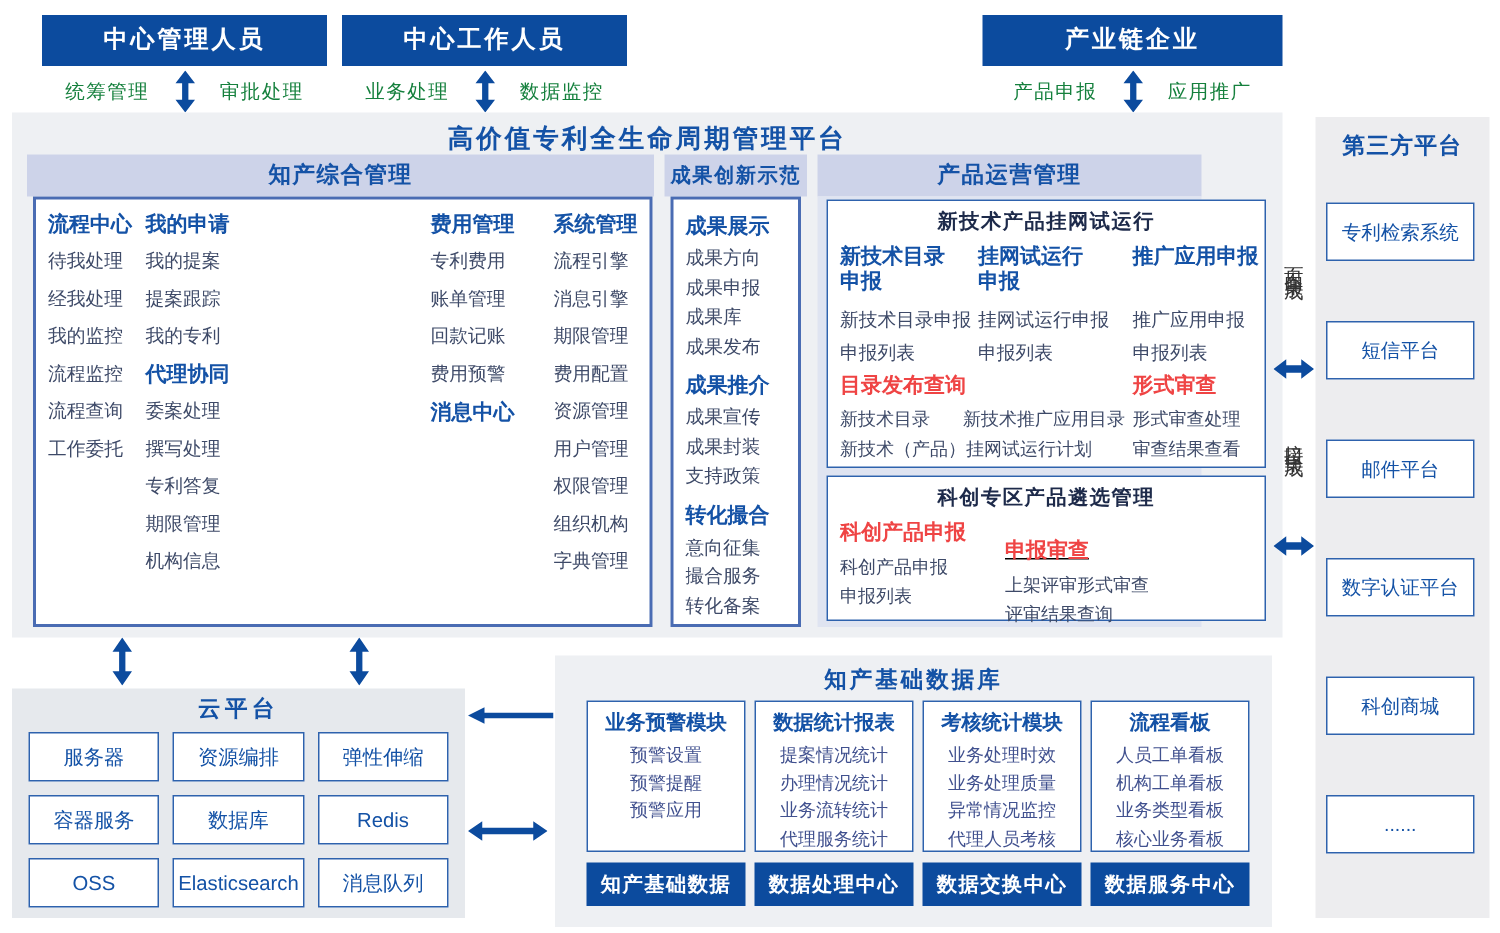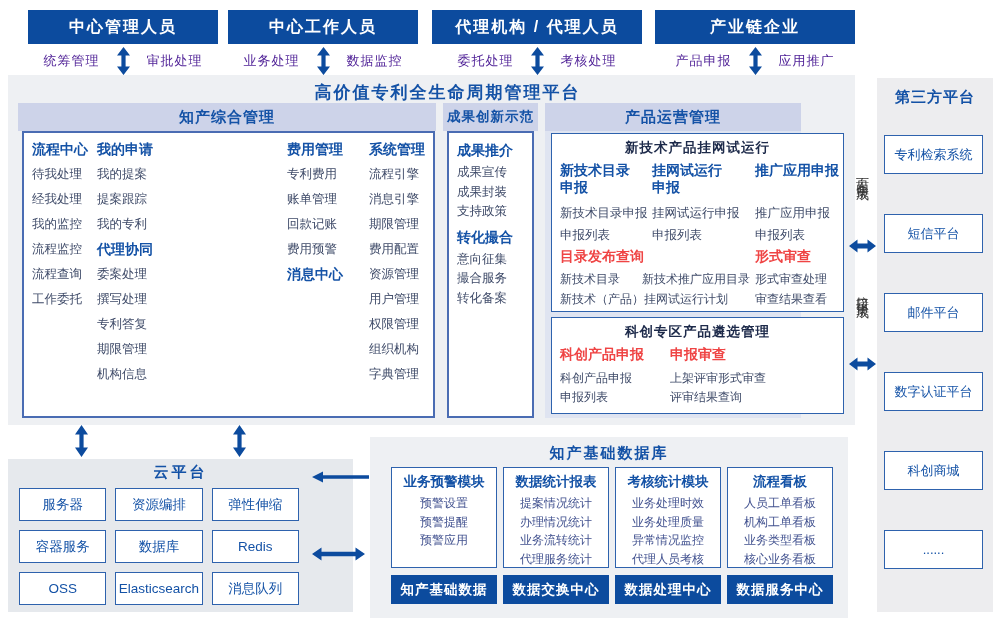--- a/index.html
+++ b/index.html
@@ -4,29 +4,29 @@
 <style>
   html,body{margin:0;padding:0;background:#fff;}
   body{font-family:"Liberation Sans","DejaVu Sans",sans-serif;}
   #stage{position:relative;width:1000px;height:622px;background:#fff;overflow:hidden;}
   .abs{position:absolute;}
 
   
   .role-head{height:34px;line-height:34px;text-align:center;background:#0c4b9e;color:#fff;
              font-size:16px;font-weight:bold;letter-spacing:2px;}
   .role-labels{height:34px;display:flex;align-items:center;justify-content:center;gap:16px;}
-  .role-label{font-size:13px;color:#4c1d95;letter-spacing:1px;}
+  .role-label{font-size:13px;color:#15803d;letter-spacing:1px;}
 
   
   .arr svg{display:block;}
 
   
   .main-panel{left:8px;top:75px;width:847px;height:350px;background:#eef0f3;}
   .main-title{left:0;top:6px;width:100%;text-align:center;font-size:17px;font-weight:bold;
-              color:#1452a6;letter-spacing:2px;padding-left:16px;}
+              color:#1452a6;letter-spacing:2px;}
 
   .section{position:absolute;}
   .sec-strip{height:28px;line-height:28px;background:#cdd3e9;text-align:center;
              font-size:15px;font-weight:bold;color:#1452a6;letter-spacing:1px;}
   .sec-box{position:absolute;background:#fff;border:2px solid #4a6cb3;}
 
   
   .ip-col{position:absolute;top:8px;}
   .blk{margin-top:0;}
   .blk + .blk{margin-top:5px;}
@@ -59,21 +59,21 @@
   .sb-title{left:0;top:10px;width:100%;text-align:center;font-size:15px;font-weight:bold;
             color:#1452a6;letter-spacing:1px;}
   .sb-list{position:absolute;left:7px;top:57px;width:99px;display:flex;flex-direction:column;gap:40px;}
   .sb-item{height:37px;line-height:37px;background:#fff;border:1.5px solid #2e62ad;
            text-align:center;font-size:13px;color:#1452a6;}
 
   
   .cluster-label{font-size:13px;color:#333;letter-spacing:1px;}
 
   
-  .cloud{left:8px;top:459px;width:302px;height:153px;background:#e6e9ed;padding-left:43px;}
+  .cloud{left:8px;top:459px;width:302px;height:153px;background:#e6e9ed;}
   .cloud-title{left:0;top:4px;width:100%;text-align:center;font-size:15px;font-weight:bold;
                color:#1452a6;letter-spacing:3px;}
   .cloud-grid{position:absolute;left:11px;top:29px;width:280px;display:grid;
               grid-template-columns:repeat(3,1fr);gap:9px;}
   .cloud-grid .svc{height:31px;line-height:31px;background:#fff;border:1.5px solid #2e62ad;
                    text-align:center;font-size:13.5px;color:#1452a6;}
 
   
   .db{left:370px;top:437px;width:478px;height:181px;background:#eef0f3;}
   .db-title{left:0;top:7px;width:100%;text-align:center;font-size:15px;font-weight:bold;
@@ -110,32 +110,20 @@
       <span class="role-label">业务处理</span>
       <span class="arr">
         <svg width="15" height="28" viewBox="0 0 15 28">
             <path d="M7.5 0 L14 8.5 L9.6 8.5 L9.6 19.5 L14 19.5 L7.5 28 L1 19.5 L5.4 19.5 L5.4 8.5 L1 8.5 Z" fill="#0c4b9e"></path>
           </svg>
       </span>
       <span class="role-label">数据监控</span>
     </div>
   </div>
 
-  <div class="abs" style="left:432px;top:10px;width:210px;">
-    <div class="role-head">代理机构 / 代理人员</div>
-    <div class="role-labels">
-      <span class="role-label">委托处理</span>
-      <span class="arr">
-        <svg width="15" height="28" viewBox="0 0 15 28">
-            <path d="M7.5 0 L14 8.5 L9.6 8.5 L9.6 19.5 L14 19.5 L7.5 28 L1 19.5 L5.4 19.5 L5.4 8.5 L1 8.5 Z" fill="#0c4b9e"></path>
-          </svg>
-      </span>
-      <span class="role-label">考核处理</span>
-    </div>
-  </div>
 
   <div class="abs" style="left:655px;top:10px;width:200px;">
     <div class="role-head">产业链企业</div>
     <div class="role-labels">
       <span class="role-label">产品申报</span>
       <span class="arr">
         <svg width="15" height="28" viewBox="0 0 15 28">
             <path d="M7.5 0 L14 8.5 L9.6 8.5 L9.6 19.5 L14 19.5 L7.5 28 L1 19.5 L5.4 19.5 L5.4 8.5 L1 8.5 Z" fill="#0c4b9e"></path>
           </svg>
       </span>
@@ -213,20 +201,29 @@
           </div>
         </div>
       </div>
     </div>
 
     <div class="section" style="left:435px;top:28px;width:95px;height:315px;">
       <div class="sec-strip" style="font-size:13.5px;">成果创新示范</div>
       <div class="sec-box" style="left:4px;top:28px;width:83px;height:283px;">
         <div class="ac-wrap">
           <div class="blk">
+            <div class="blk-h">成果展示</div>
+            <div>
+                <div class="itm">成果方向</div>
+                <div class="itm">成果申报</div>
+                <div class="itm">成果库</div>
+                <div class="itm">成果发布</div>
+              </div>
+          </div>
+          <div class="blk">
             <div class="blk-h">成果推介</div>
             <div>
                 <div class="itm">成果宣传</div>
                 <div class="itm">成果封装</div>
                 <div class="itm">支持政策</div>
               </div>
           </div>
           <div class="blk">
             <div class="blk-h">转化撮合</div>
             <div>
@@ -279,21 +276,21 @@
           </div>
         </div>
 
         <div class="pbox" style="left:6px;top:186px;width:291px;height:95px;">
           <div class="pbox-title">科创专区产品遴选管理</div>
           <div class="abs" style="left:8px;top:28px;width:100px;">
             <div class="psub-h">科创产品申报</div>
             <div class="psub-itm" style="left:0;top:24px;">科创产品申报</div>
             <div class="psub-itm" style="left:0;top:43px;">申报列表</div>
           </div>
-          <div class="abs" style="left:118px;top:28px;width:120px;">
+          <div class="abs" style="left:118px;top:40px;width:120px;text-decoration:underline;">
             <div class="psub-h">申报审查</div>
             <div class="psub-itm" style="left:0;top:24px;">上架评审形式审查</div>
             <div class="psub-itm" style="left:0;top:43px;">评审结果查询</div>
           </div>
         </div>
       </div>
     </div>
   </div>
 
   <div class="abs vtext" style="left:854px;top:168px;">页面集成</div>
@@ -393,19 +390,19 @@
         <div>
             <div class="db-itm">人员工单看板</div>
             <div class="db-itm">机构工单看板</div>
             <div class="db-itm">业务类型看板</div>
             <div class="db-itm">核心业务看板</div>
           </div>
       </div>
     </div>
     <div class="db-centers">
         <div class="ctr">知产基础数据</div>
+        <div class="ctr">数据处理中心</div>
         <div class="ctr">数据交换中心</div>
-        <div class="ctr">数据处理中心</div>
         <div class="ctr">数据服务中心</div>
       </div>
   </div>
 
 </div>
 
 </body></html>

